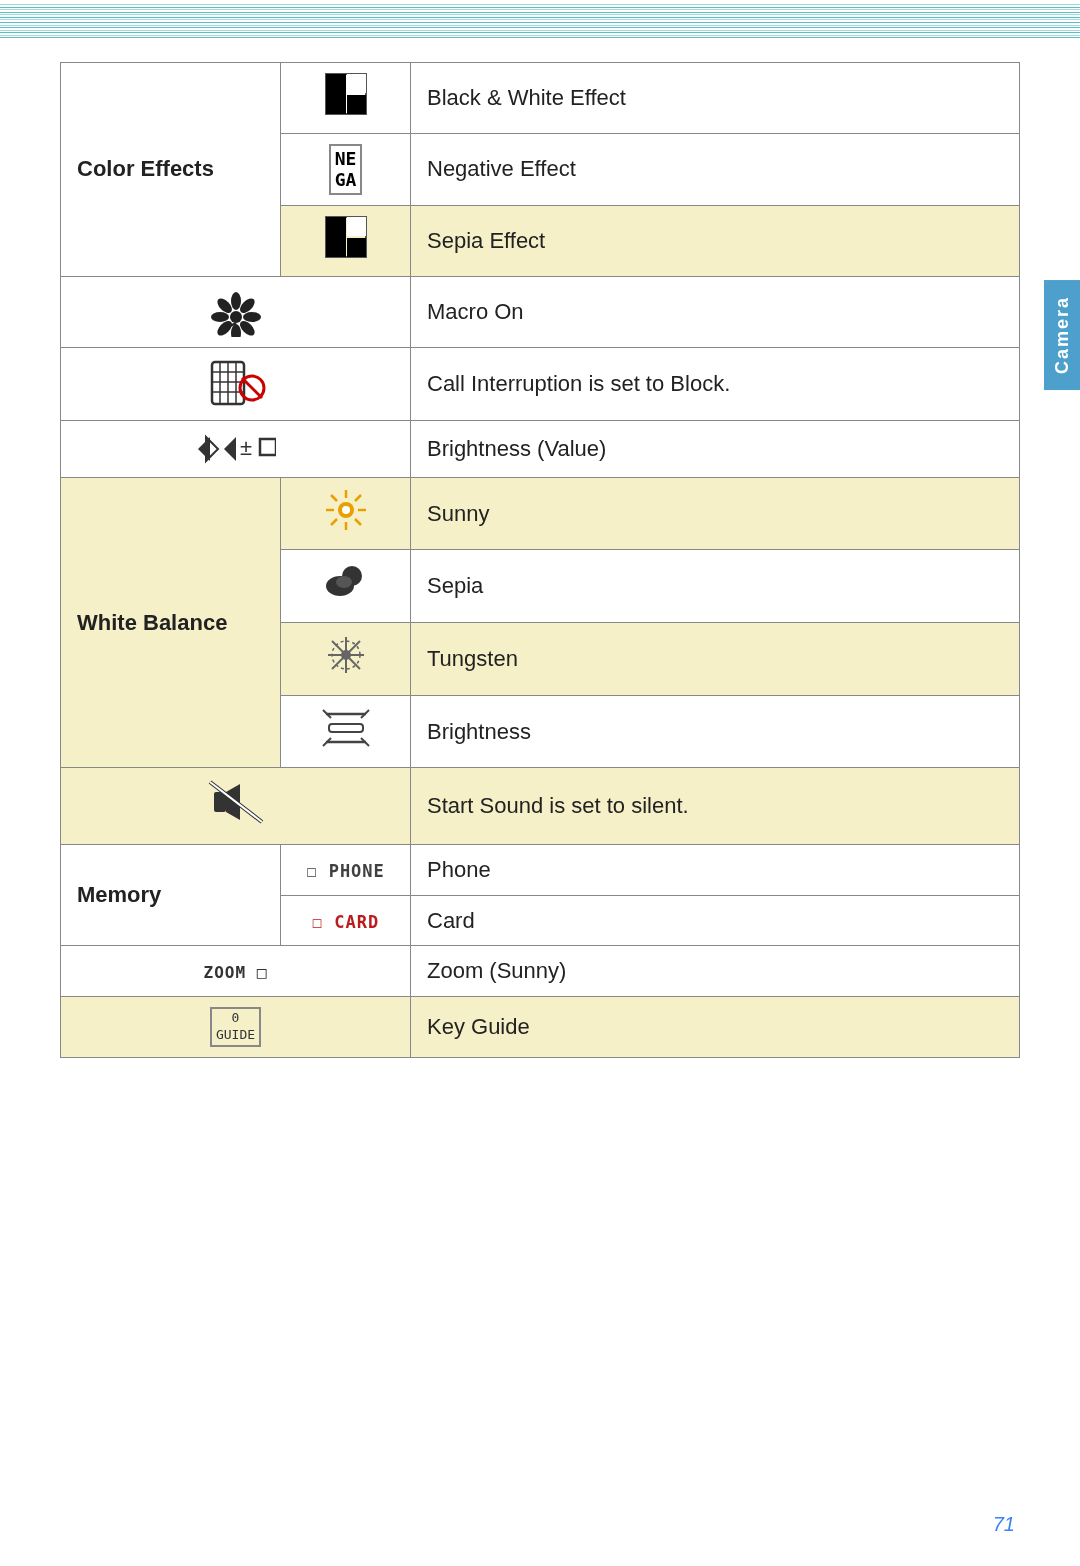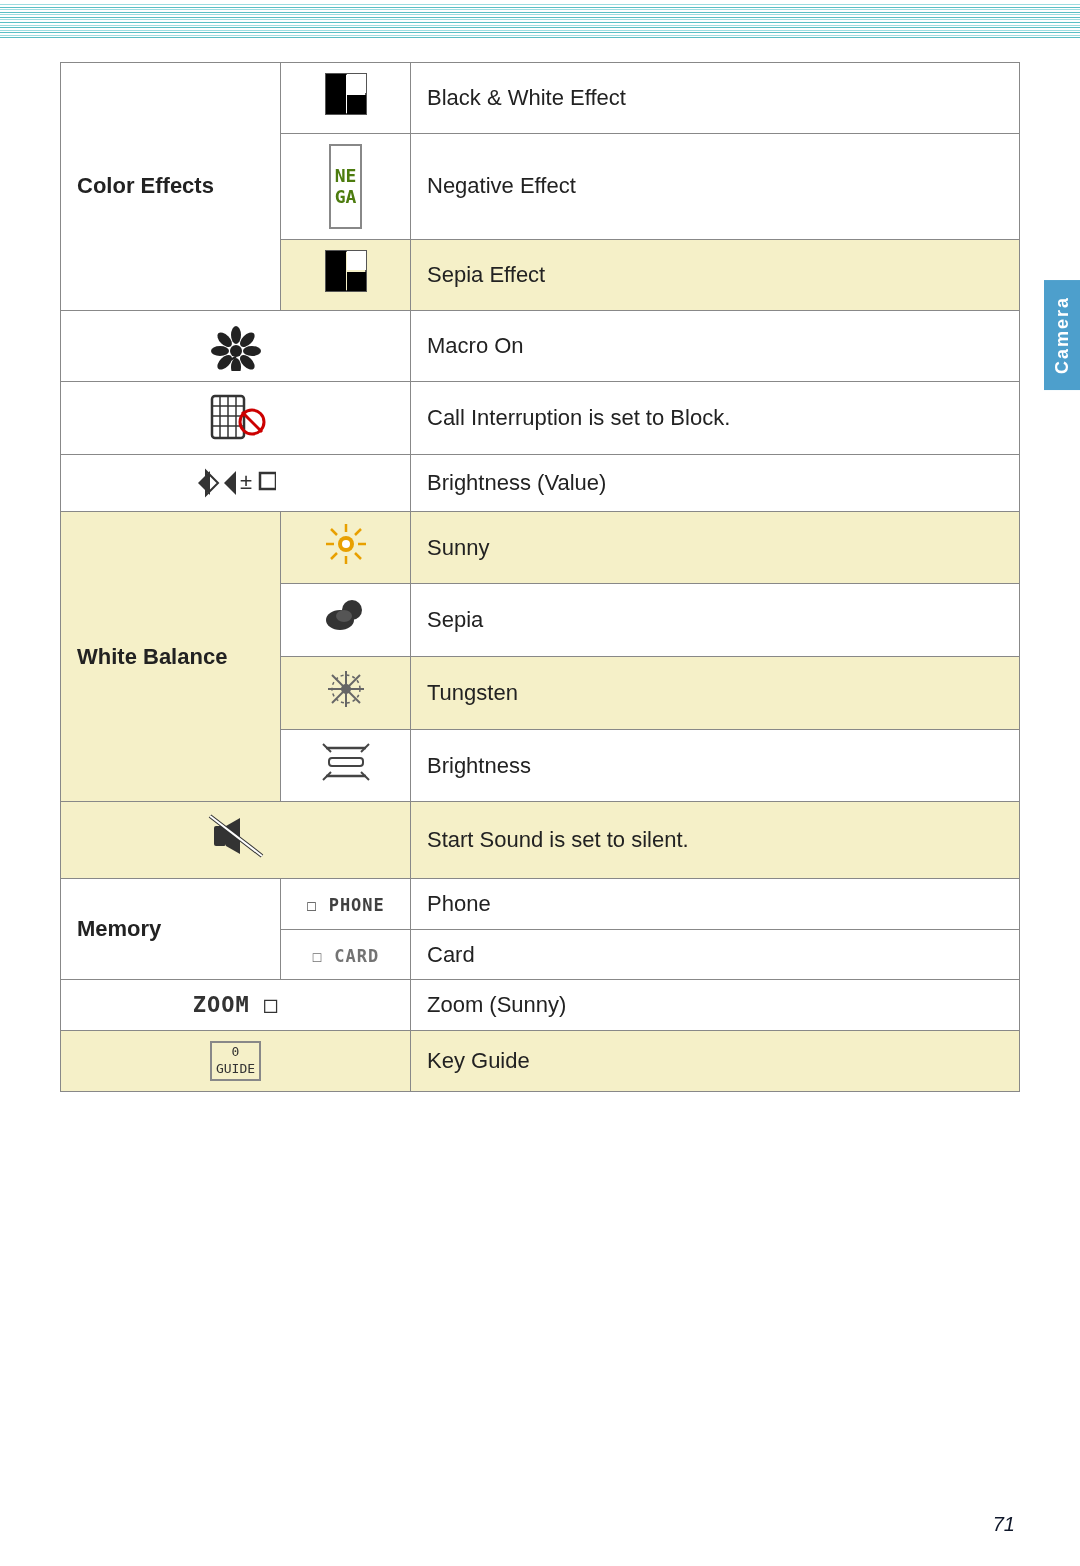--- a/index.html
+++ b/index.html
@@ -97,49 +97,49 @@
       letter-spacing: 2px;
       font-weight: bold;
     }
 
     
     .page-number {
       position: absolute;
       bottom: 30px;
       right: 65px;
       font-size: 20px;
-      color: #0f172a;
+      color: #3b82f6;
       font-style: italic;
     }
     .icon-neg {
       display: inline-block;
       font-size: 18px;
       border: 2px solid #888;
-      padding: 19px 4px;
+      padding: 2px 4px;
       font-family: monospace;
       font-weight: bold;
-      color: #4d7c0f;
+      color: #000000;
       line-height: 1.2;
     }
     .icon-phone {
       font-size: 17px;
       font-family: monospace;
       font-weight: bold;
       color: #404040;
       letter-spacing: 1px;
     }
     .icon-card {
       font-size: 17px;
       font-family: monospace;
       font-weight: bold;
-      color: #737373;
+      color: #b91c1c;
       letter-spacing: 1px;
     }
     .icon-zoom {
-      font-size: 22px;
+      font-size: 16px;
       font-family: monospace;
       font-weight: bold;
       color: #333;
       letter-spacing: 1px;
     }
     .icon-guide {
       display: inline-block;
       border: 2px solid #888;
       font-size: 13px;
       font-family: monospace;

